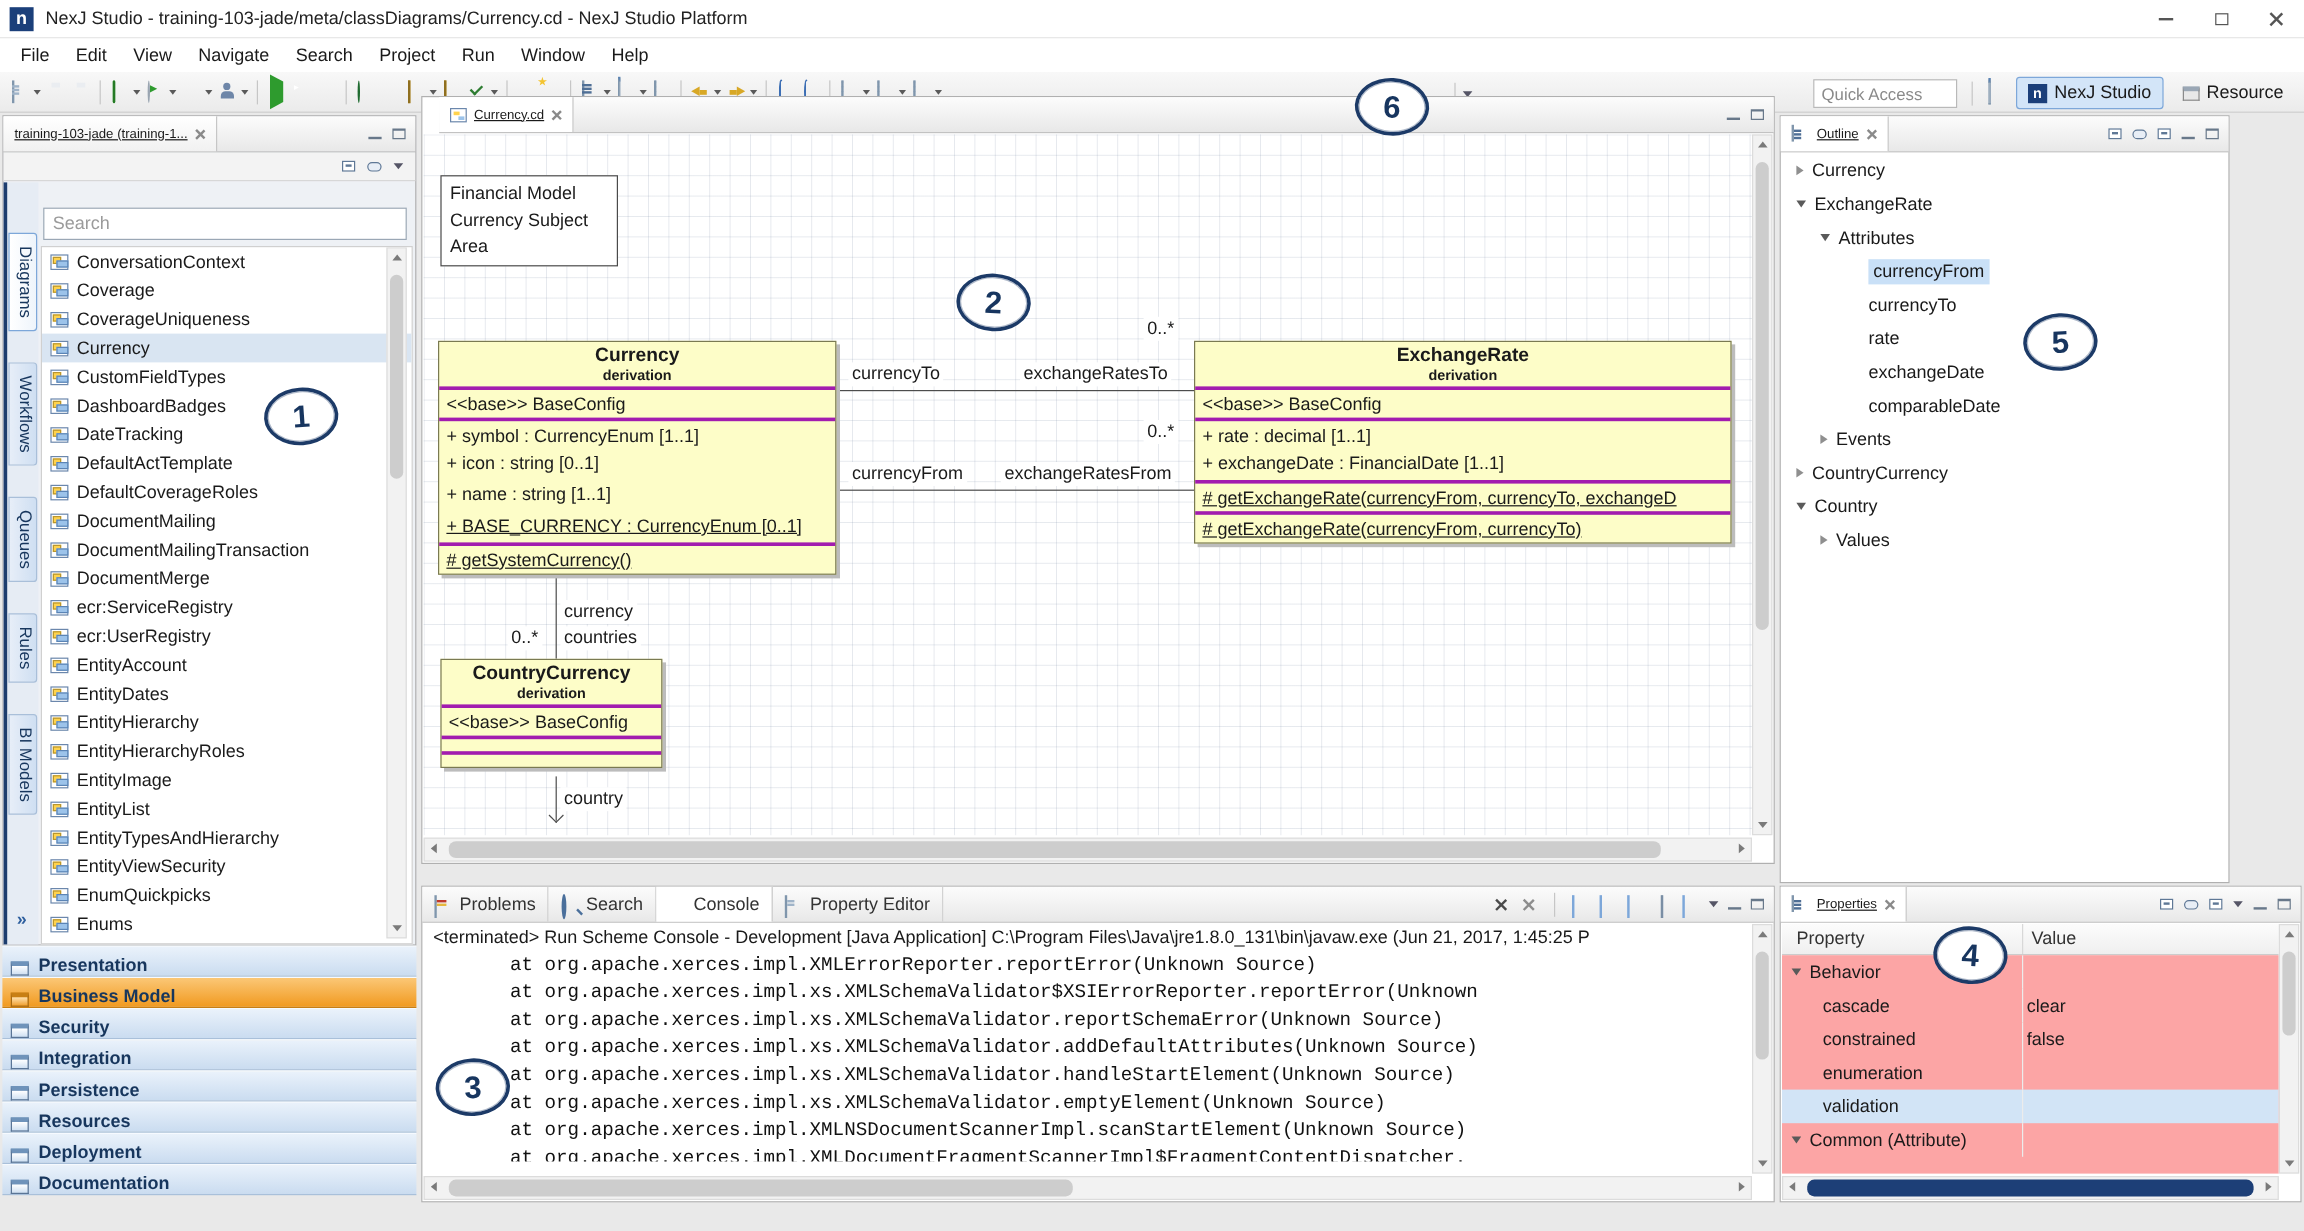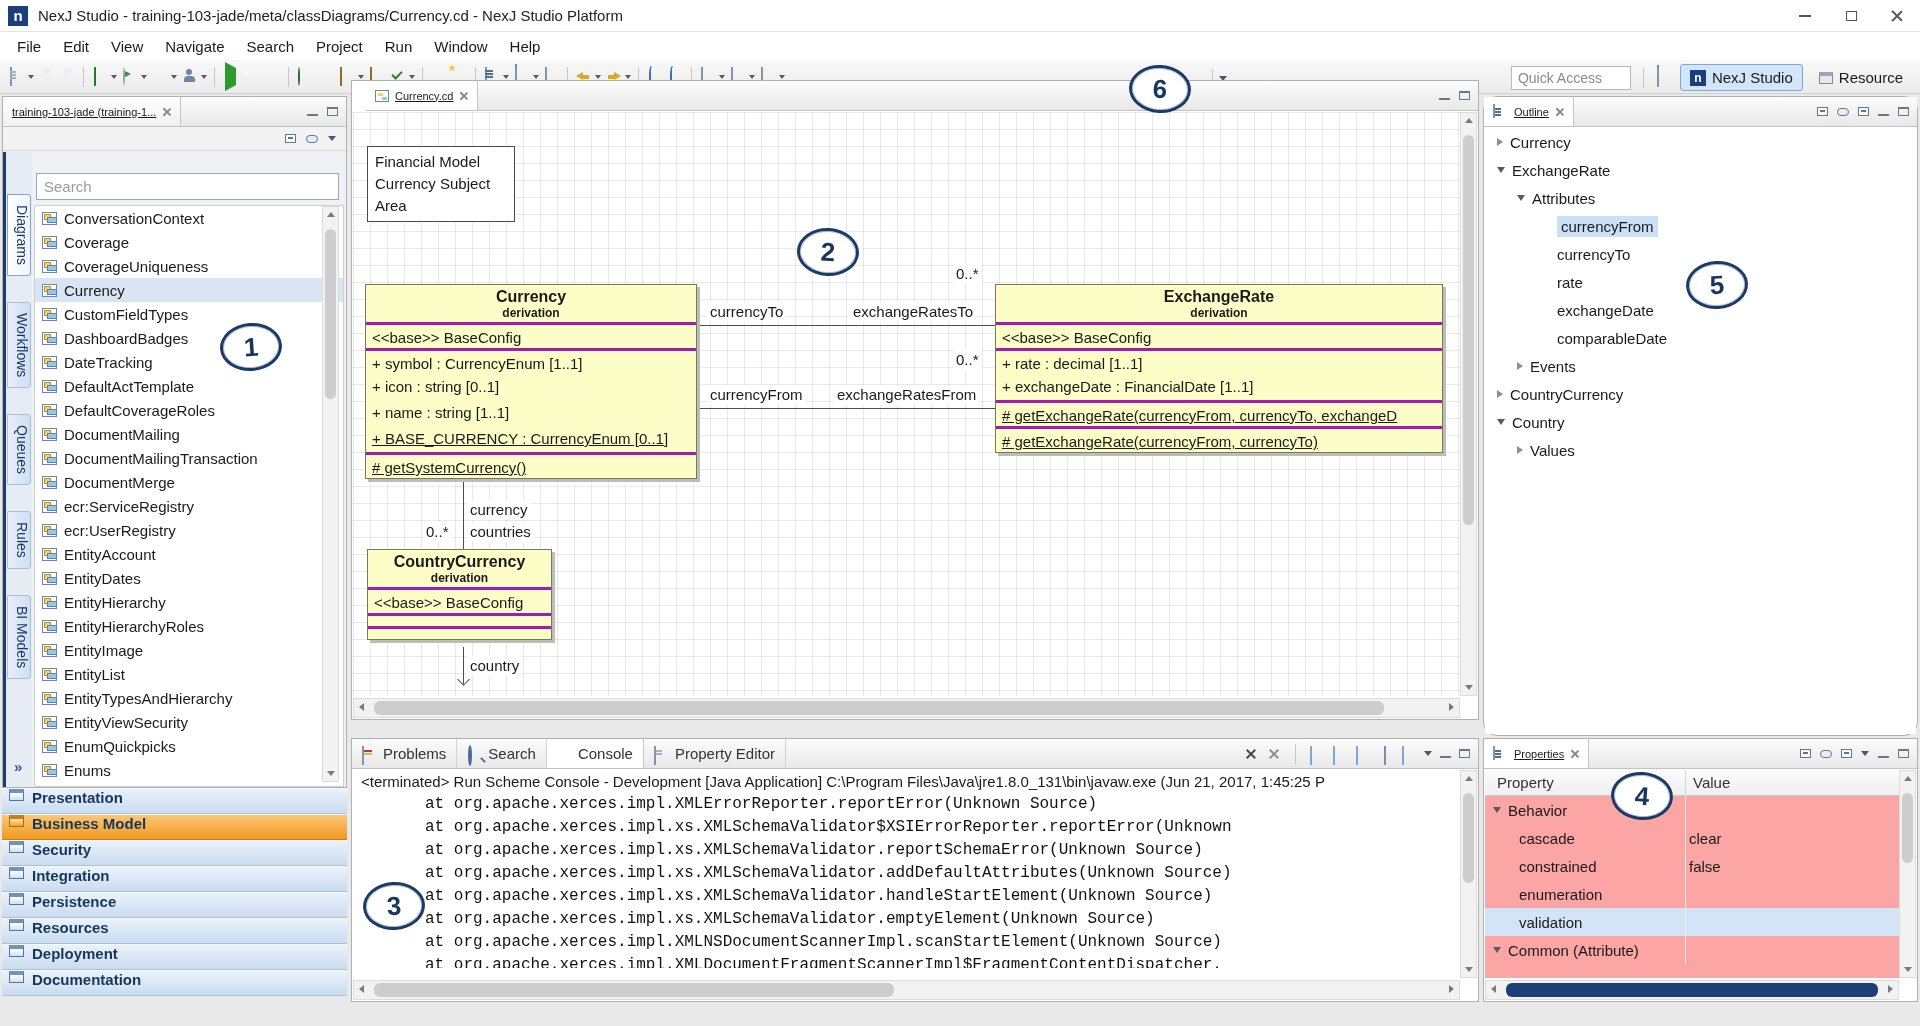--- a/index.html
+++ b/index.html
@@ -122,21 +122,21 @@
   .thumb-v { position:absolute; left:2px; right:2px; background:#cdcdcd; border-radius:6px; }
   .thumb-h { position:absolute; top:2px; bottom:2px; background:#cdcdcd; border-radius:6px; }
   .thumb-h.navy { background:#1d3f77; }
   .sb-tri-up { position:absolute; top:5px; left:4px; width:0; height:0; border-left:4px solid transparent; border-right:4px solid transparent; border-bottom:5px solid #7a7a7a; }
   .sb-tri-dn { position:absolute; bottom:5px; left:4px; width:0; height:0; border-left:4px solid transparent; border-right:4px solid transparent; border-top:5px solid #7a7a7a; }
   .sb-tri-l { position:absolute; left:5px; top:4px; width:0; height:0; border-top:4px solid transparent; border-bottom:4px solid transparent; border-right:5px solid #7a7a7a; }
   .sb-tri-r { position:absolute; right:5px; top:4px; width:0; height:0; border-top:4px solid transparent; border-bottom:4px solid transparent; border-left:5px solid #7a7a7a; }
 
   
   .sections { position:absolute; left:2px; top:788px; width:345px; }
-  .section-row { height:26px; display:flex; align-items:flex-start; gap:8px; padding-left:7px; font-weight:bold; font-size:15px;
+  .section-row { height:26px; display:flex; align-items:flex-end; gap:8px; padding-left:7px; font-weight:bold; font-size:15px;
                  color:#17365d; background:linear-gradient(#eaf2fb,#cadcf0); border-top:1px solid #f6faff; border-bottom:1px solid #a9c0da; }
   .section-row.sel { background:linear-gradient(#fbc776,#f19a20); border-bottom-color:#c87f14; }
   .sec-icon { width:15px; height:12px; background:linear-gradient(#ffffff,#cfe0f2); border:1px solid #5a7596; border-top:4px solid #6f93ba; flex:0 0 auto; }
   .sec-icon.orange { background:linear-gradient(#ffe2b0,#f0a030); border-color:#a86a12; border-top-color:#c87f14; }
 
   
   .editor { left:351px; top:80px; width:1128px; height:640px;padding-left:14px; }
   .etab-icon { width:14px; height:12px; background:#fff; border:1px solid #6b87ac; position:relative; }
   .etab-icon::after { content:""; position:absolute; left:2px; top:2px; width:5px; height:3px; background:#ffd34d; box-shadow:4px 4px 0 #9cc3ea; }
   .canvas { position:absolute; left:1px; top:31px; right:18px; bottom:23px; background:#fff; overflow:hidden;
@@ -172,21 +172,21 @@
   .ci-x::before { transform:rotate(45deg); } .ci-x::after { transform:rotate(-45deg); }
   .ci-blue { background:#dce8f5; border:1px solid #7da7d9; width:13px; height:11px; margin:1px; }
   .ci-pin { background:#c9d6e4; border:1px solid #7a8ea4; width:4px; height:11px; margin:1px 5.5px; }
   .console-body { position:absolute; left:1px; top:31px; right:18px; bottom:23px; overflow:hidden; background:#fff; }
   .console-status { font-size:15px; padding:3px 0 3px 8px; white-space:nowrap; }
   .cline { font-family:"Liberation Mono","DejaVu Sans Mono",monospace; font-size:16px; line-height:23px;
            padding-left:72px; white-space:pre; color:#111; }
   .cline.cut { height:14px; overflow:hidden; }
 
   
-  .outline { left:1483px; top:96px; width:435px; height:640px;border-radius:14px; }
+  .outline { left:1483px; top:96px; width:375px; height:640px; }
   .ic-outline { width:12px; height:14px; background:#fff; border:1px solid #8096ac; }
   .ic-outline::after { content:""; position:absolute; left:2px; top:3px; width:6px; height:1.5px; background:#4f6f96; box-shadow:0 3px 0 #4f6f96,0 6px 0 #4f6f96; }
   .tree { position:absolute; left:1px; top:31px; right:1px; bottom:1px; background:#fff; overflow:hidden; }
   .tnode { height:28px; display:flex; align-items:center; gap:7px; font-size:15px; }
   .tw { width:0; height:0; flex:0 0 auto; }
   .tw-c { border-left:6px solid #8f8f8f; border-top:4.5px solid transparent; border-bottom:4.5px solid transparent; }
   .tw-e { border-top:6px solid #5a5a5a; border-left:4.5px solid transparent; border-right:4.5px solid transparent; }
   .lvl0 { padding-left:12px; } .lvl1 { padding-left:32px; } .lvl2 { padding-left:72px; }
   .tsel { background:#c9e0f7; padding:2px 4px; }
 

